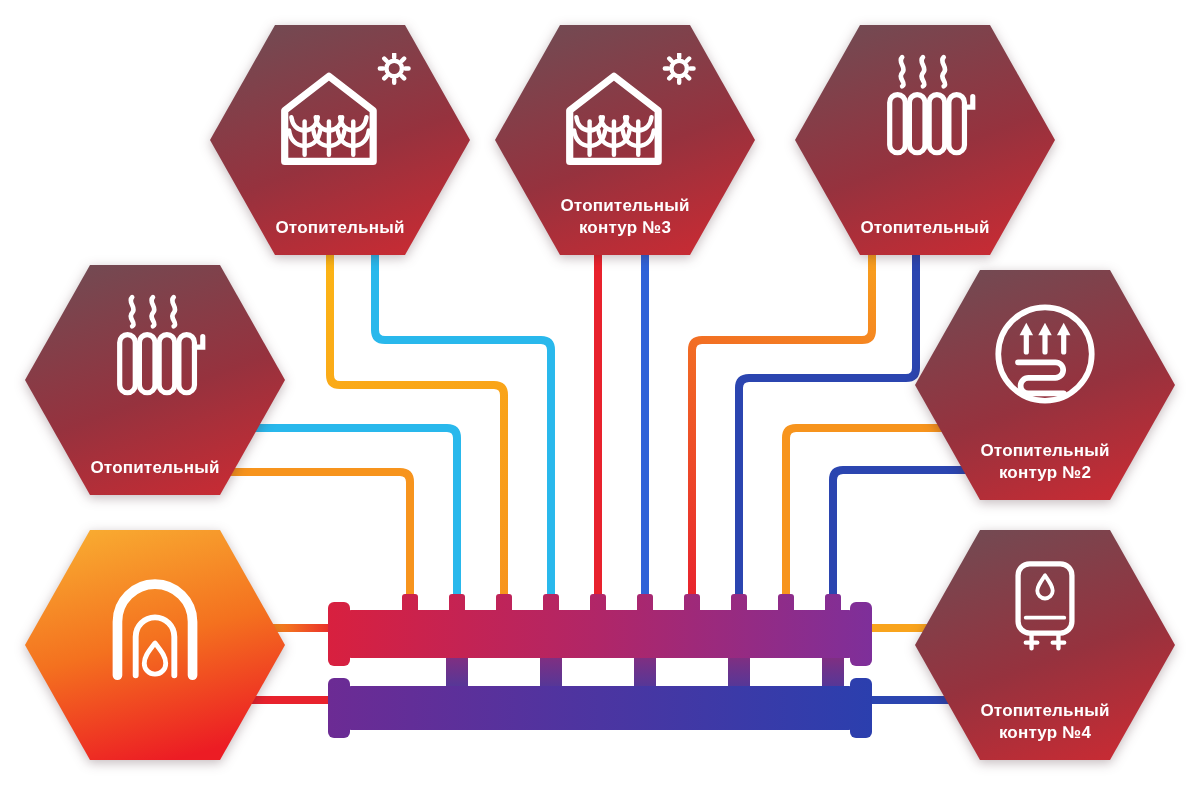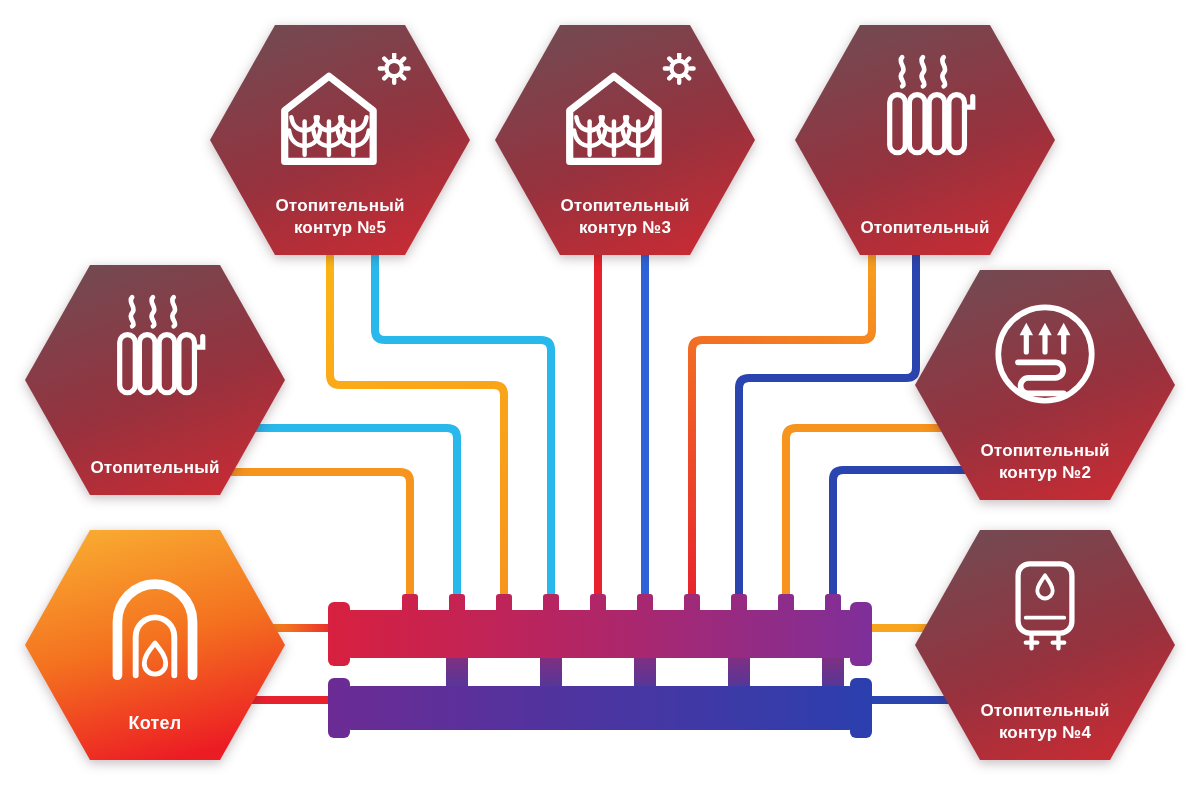--- a/index.html
+++ b/index.html
@@ -136,21 +136,20 @@
               <path d="M78 70 C85 70 89 65 90 58"></path>
           </g>
           <g stroke-width="4">
             <circle cx="115" cy="14" r="7"></circle>
             <path d="M115 1 V4 M115 24 V27 M102 14 H105 M125 14 H128 M106 5 l2.2 2.2 M121.8 20.8 l2.2 2.2 M124 5 l-2.2 2.2 M108.2 20.8 l-2.2 2.2"></path>
           </g>
         </g>
       </svg>
       <div class="hex-label">
         <div>Отопительный</div>
-        <div>контур №5</div>
       </div>
     </div>
   </div>
 
   <div class="hexwrap" style="left:495px; top:25px">
     <div class="hex">
       <svg class="hexicon icon-greenhouse" viewBox="0 0 132 104">
         <g stroke="#fff" fill="none" stroke-linecap="round" stroke-linejoin="round">
           <path stroke-width="6.5" d="M16 98 V52 L56 21 L96 52 V98 Z"></path>
           <g stroke-width="4">
@@ -246,23 +245,20 @@
 
   <div class="hexwrap" style="left:25px; top:530px">
     <div class="hex boiler">
       <svg class="hexicon icon-boiler" viewBox="0 0 110 106">
         <g stroke="#fff" fill="none" stroke-linecap="round" stroke-linejoin="round">
           <path stroke-width="9" d="M20 100 V50 A35 35 0 0 1 90 50 V100"></path>
           <path stroke-width="5.5" d="M37 100 V64 A18 18 0 0 1 73 64 V100"></path>
           <path stroke-width="4.5" d="M55 70 C48 79 45 83 45 89 a10 10 0 0 0 20 0 C65 83 62 79 55 70 Z"></path>
         </g>
       </svg>
-      <div class="hex-label single">
-        <div>Котел</div>
-      </div>
     </div>
   </div>
 
   <div class="hexwrap" style="left:915px; top:530px">
     <div class="hex">
       <svg class="hexicon icon-tank" viewBox="0 0 104 98">
         <g stroke="#fff" fill="none" stroke-linecap="round" stroke-linejoin="round">
           <rect x="24" y="4" width="56" height="72" rx="12" stroke-width="5.5"></rect>
           <path stroke-width="4" d="M52 16 C46.5 24 44 27.5 44 32 a8 8 0 0 0 16 0 C60 27.5 57.5 24 52 16 Z"></path>
           <path stroke-width="4" d="M32 60 H72"></path>

